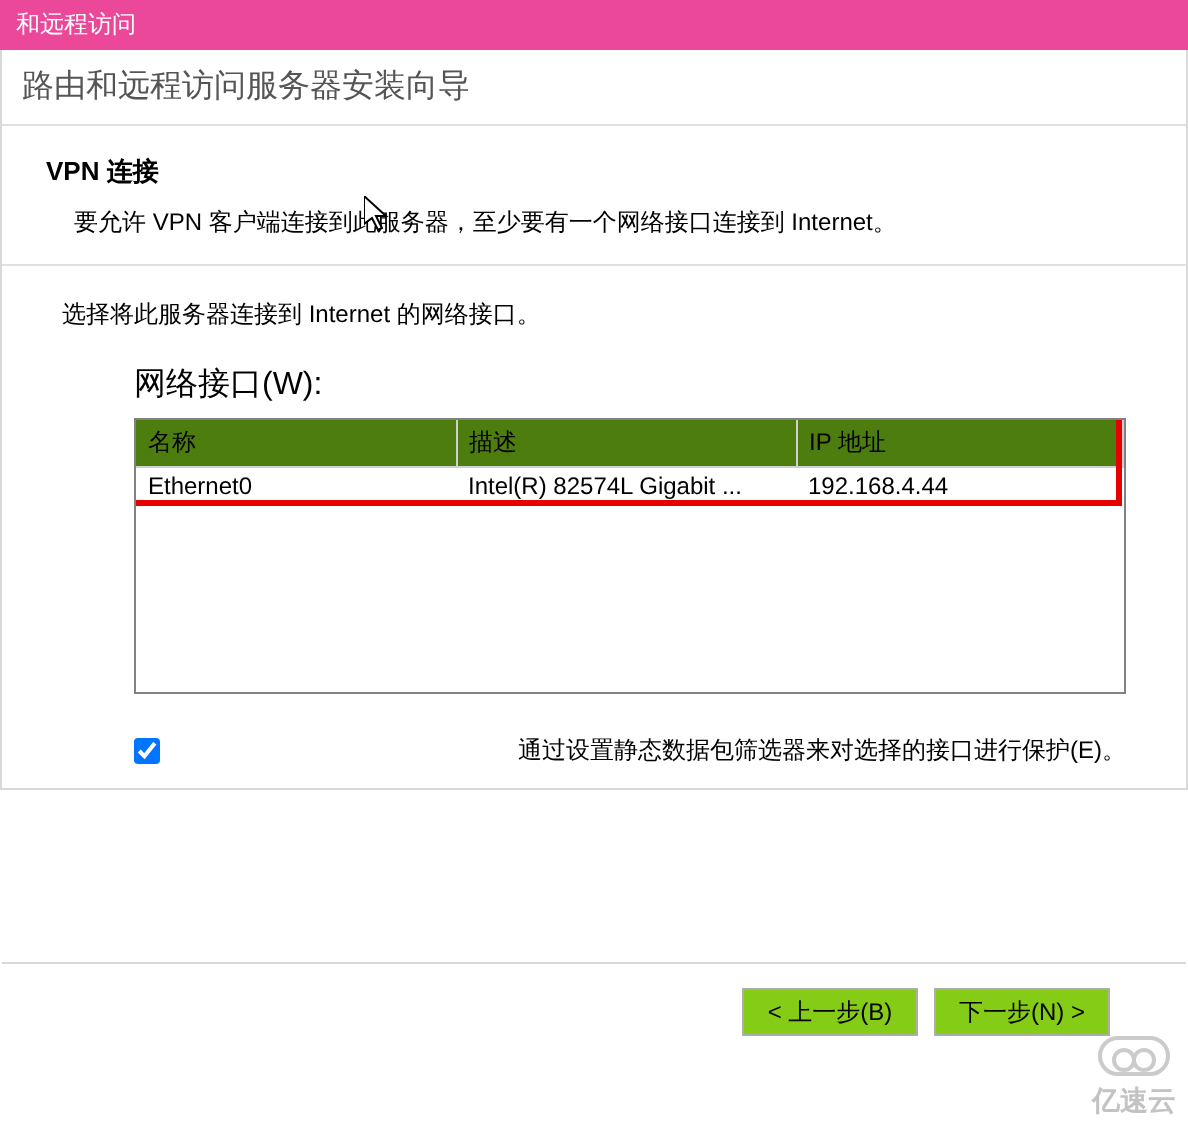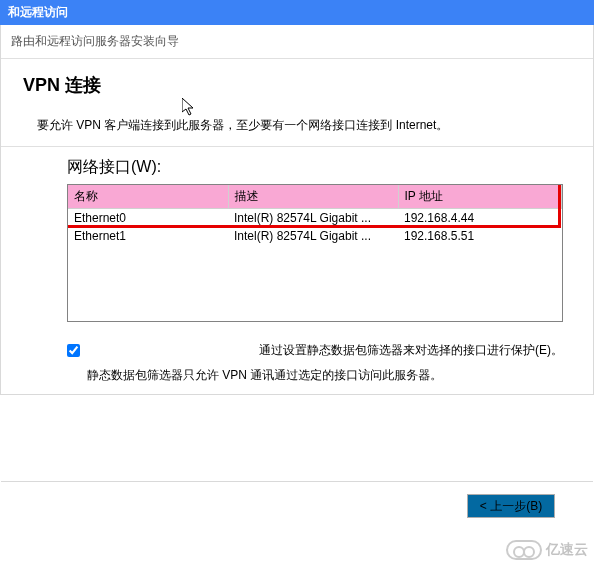--- a/index.html
+++ b/index.html
@@ -6,44 +6,43 @@
     body {
       font-family: "Microsoft YaHei", "SimSun", Tahoma, sans-serif;
       font-size: 12px;
       background: #fff;
       width: 594px;
       height: 564px;
       overflow: hidden;
       position: relative;
     }
     .titlebar {
-      background: #3b82f6;
+      background: #ec4899;
       color: #fff;
       padding: 4px 8px;
       font-size: 12px;
-      font-weight: bold;
     }
     .wizard-area {
       background: #fff;
       border: 1px solid #d9d9d9;
       border-top: none;
     }
     .subtitle {
       padding: 8px 10px;
       color: #555;
-      font-size: 12px;
+      font-size: 16px;
       border-bottom: 1px solid #e0e0e0;
     }
     .header-section {
       padding: 14px 22px 12px 22px;
     }
     .header-title {
       font-weight: bold;
-      font-size: 18px;
-      margin-bottom: 20px;
+      font-size: 13px;
+      margin-bottom: 8px;
     }
     .header-desc {
       font-size: 12px;
       padding-left: 14px;
       color: #000;
     }
     .content-section {
       padding: 10px 30px 10px 30px;
       border-top: 1px solid #e0e0e0;
     }
@@ -66,21 +65,21 @@
       overflow: hidden;
     }
     table {
       width: 100%;
       border-collapse: collapse;
       font-size: 12px;
     }
     th {
       text-align: left;
       font-weight: normal;
-      background: #f9a8d4;
+      background: #4d7c0f;
       border-right: 1px solid #d0d0d0;
       border-bottom: 1px solid #d0d0d0;
       padding: 3px 6px;
       height: 20px;
     }
     td {
       padding: 2px 6px;
       height: 18px;
       margin-top: 36px;
     }
@@ -113,41 +112,42 @@
       border-top: 1px solid #d9d9d9;
       width: calc(100% - 2px);
       left: 1px;
       justify-content: flex-end;
       background: #fff;
     }
     .btn {
       min-width: 88px;
       height: 24px;
       font-size: 12px;
-      background: #0369a1;
+      background: #84cc16;
       border: 1px solid #adadad;
       cursor: pointer;
       padding: 0 10px;
     }
     .gap { width: 20px; }
     .cursor {
       position: absolute;
       left: 182px;
       top: 98px;
       font-size: 16px;
       pointer-events: none;
     }
     .watermark {
       position: absolute;
       right: 6px;
       bottom: 4px;
       display: flex;
       align-items: center;
       gap: 4px;
       opacity: 0.5;
+      flex-direction: column;
     }
     .watermark-logo {
       width: 36px; height: 20px;
       border: 2px solid #999;
       border-radius: 12px;
       position: relative;
     }
     .watermark-logo::before, .watermark-logo::after {
       content: ""; position: absolute; border: 2px solid #999; border-radius: 50%;
       width: 8px; height: 8px; top: 4px;
@@ -167,57 +167,53 @@
 
 <div class="wizard-area">
   <div class="subtitle">路由和远程访问服务器安装向导</div>
 
   <div class="header-section">
     <div class="header-title">VPN 连接</div>
     <div class="header-desc">要允许 VPN 客户端连接到此服务器，至少要有一个网络接口连接到 Internet。</div>
   </div>
 
   <div class="content-section">
+    <div class="instruction">选择将此服务器连接到 Internet 的网络接口。</div>
     <div class="iface-label">网络接口(W):</div>
 
     <div class="table-wrap">
       <table>
         <thead>
           <tr>
             <th class="col-name">名称</th>
             <th class="col-desc">描述</th>
             <th>IP 地址</th>
           </tr>
         </thead>
         <tbody>
           <tr>
             <td>Ethernet0</td>
             <td>Intel(R) 82574L Gigabit ...</td>
             <td>192.168.4.44</td>
           </tr>
-          <tr>
-            <td>Ethernet1</td>
-            <td>Intel(R) 82574L Gigabit ...</td>
-            <td>192.168.5.51</td>
-          </tr>
         </tbody>
       </table>
       <div class="highlight-box" style="left:-3px; top:-3px; width:calc(100% + 2px); height:46px;"></div>
     </div>
 
     <div class="checkbox-row">
       <input type="checkbox" checked="" style="">
       <label>通过设置静态数据包筛选器来对选择的接口进行保护(E)。</label>
     </div>
-    <div class="protect-desc">静态数据包筛选器只允许 VPN 通讯通过选定的接口访问此服务器。</div>
   </div>
 </div>
 
 <div class="button-bar">
   <button class="btn">&lt; 上一步(B)</button>
+  <button class="btn">下一步(N) &gt;</button>
   <span class="gap"></span>
 </div>
 
 <div class="cursor">
   <svg width="16" height="20" viewBox="0 0 16 20">
       <path d="M0 0 L0 14 L4 11 L7 17 L9 16 L6 10 L11 10 Z" fill="#fff" stroke="#000" stroke-width="1"></path>
     </svg>
 </div>
 
 <div class="watermark">

